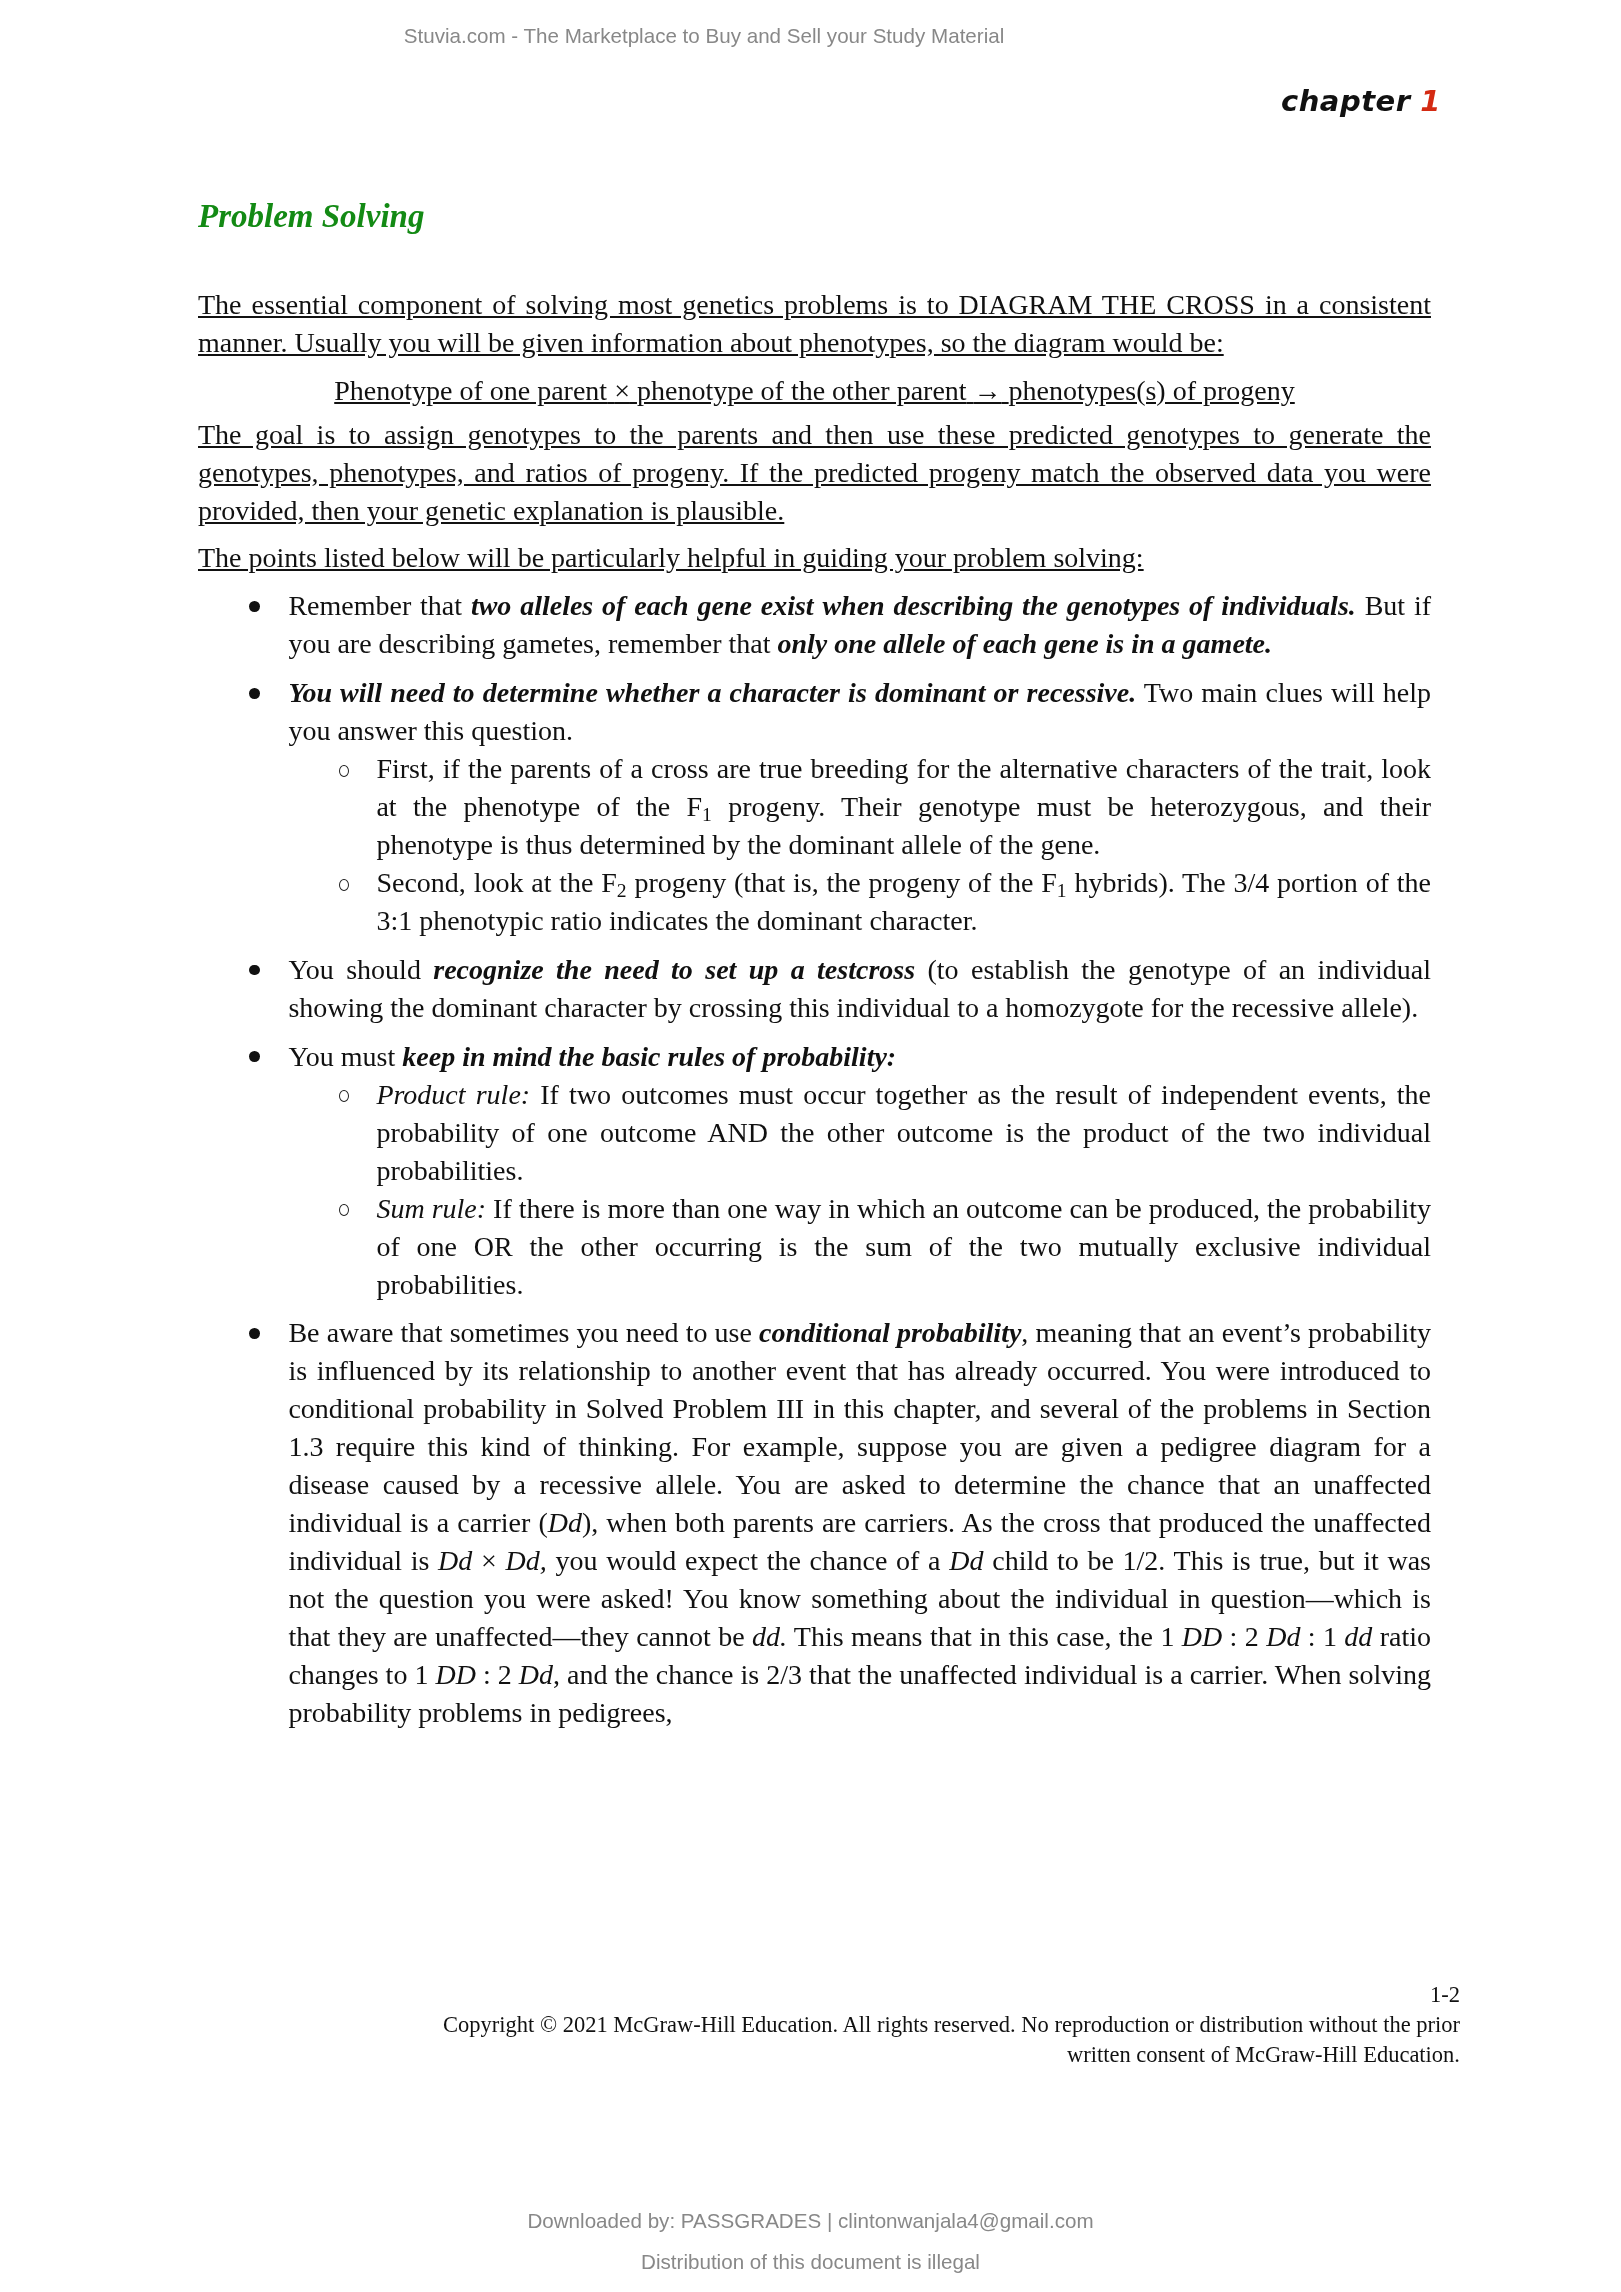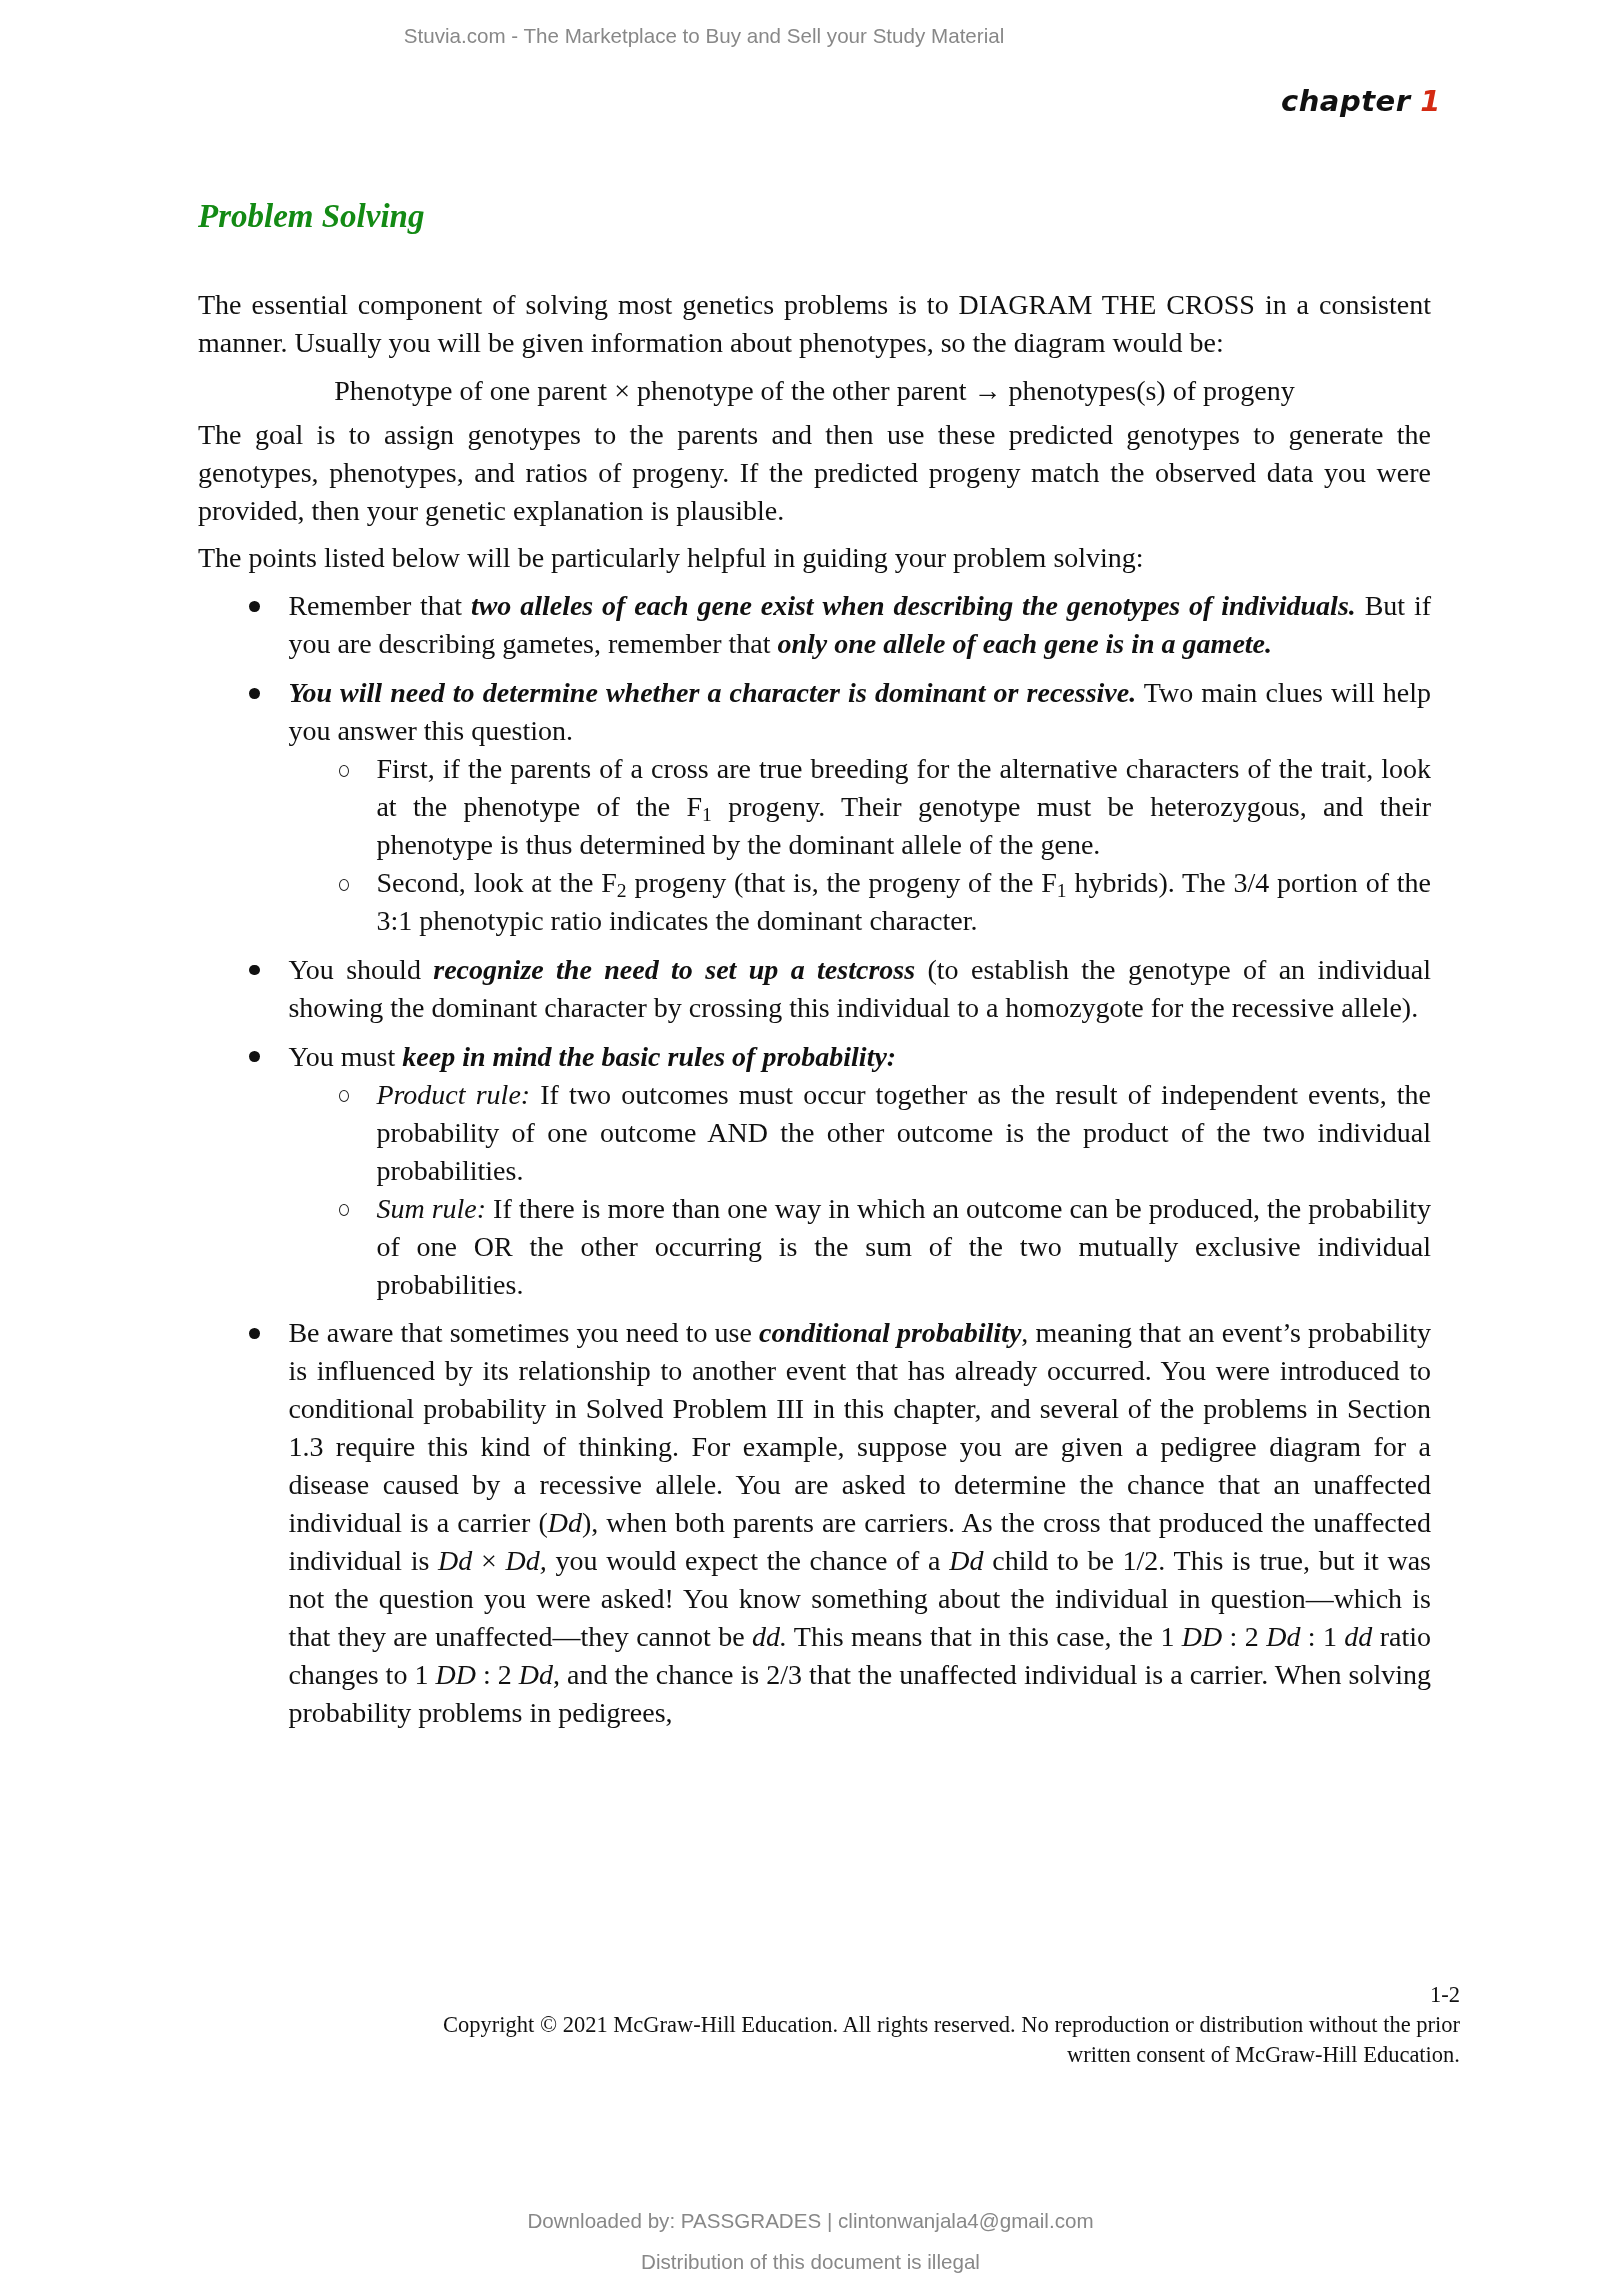--- a/index.html
+++ b/index.html
@@ -2,21 +2,21 @@
 <html><head>
 <meta charset="utf-8">
 <style>
   html, body { margin: 0; padding: 0; background: #ffffff; }
   body { width: 1621px; height: 2293px; position: relative; overflow: hidden; font-family: "DejaVu Serif", serif; color: #111; }
   .watermark-top { position: absolute; top: 23.5px; left: 0; width: 1408px; text-align: center; font-family: "Liberation Sans", sans-serif; font-size: 20.6px; color: #888; }
   .chapter-label { position: absolute; top: 84px; right: 180px; font-family: "DejaVu Sans", sans-serif; font-style: italic; font-weight: bold; font-size: 29px; color: #111; letter-spacing: 0.5px; }
   .chapter-label .num { color: #d42a12; margin-left: 9.8px; }
   .section-title { position: absolute; top: 198px; left: 198px; font-family: Liberation Serif, serif; font-style: italic; font-weight: bold; font-size: 33px; color: #138a14; }
   .content { position: absolute; top: 286px; left: 198px; width: 1233px; font-family: "Liberation Serif", serif; font-size: 28px; line-height: 38px; text-align: justify; }
-  .content p { margin: 0 0 9.8px 0; }
+  .content p { margin: 0 0 9.8px 0; text-decoration: underline; }
   .formula { text-align: center; margin: 9.8px 0 5.9px 0 !important; }
   ul.bullets { list-style: none; margin: 0; padding: 0; }
   ul.bullets > li { position: relative; padding-left: 110px; margin-left: -19.6px; margin-bottom: 10.8px; }
   ul.bullets > li > .dot { position: absolute; left: 71px; top: 13.7px; width: 10.8px; height: 10.8px; border-radius: 50%; background: #111; }
   ul.sub { list-style: none; margin: 0; padding: 0; }
   ul.sub > li { position: relative; padding-left: 88px; }
   ul.sub > li > .circ { position: absolute; left: 51px; top: 14.7px; width: 7.8px; height: 9.8px; border: 1.5px solid #222; border-radius: 50%; }
   b { font-weight: bold; font-style: italic; }
   i { font-style: italic; }
   sub { font-size: 0.7em; vertical-align: -0.25em; line-height: 0; }

